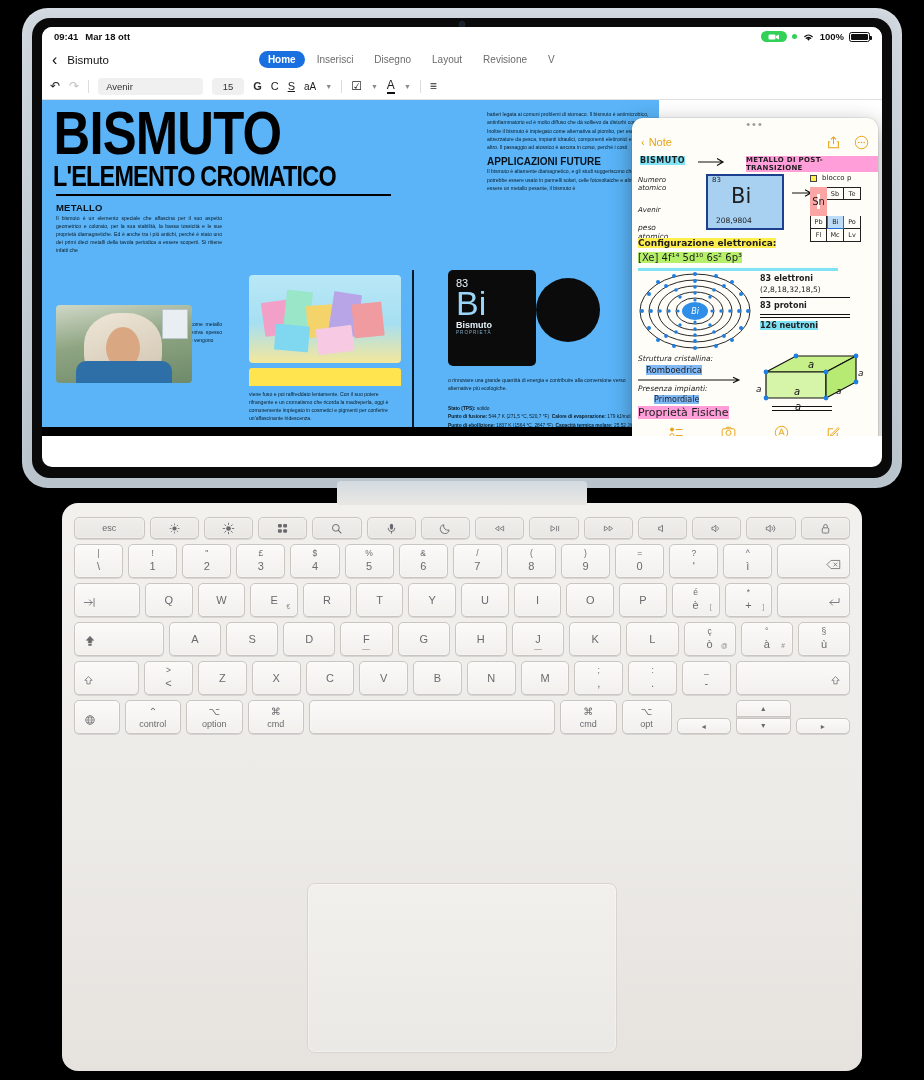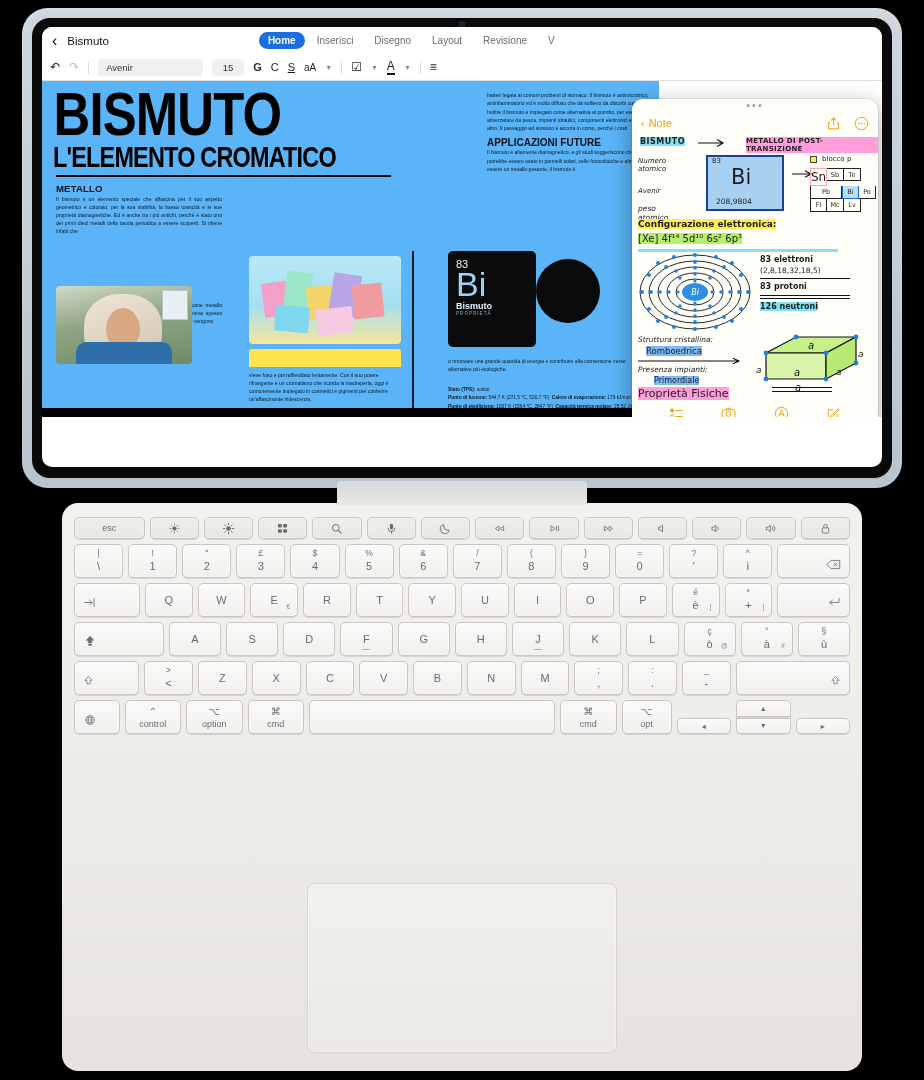--- a/index.html
+++ b/index.html
@@ -227,20 +227,44 @@
   }
 </style>
 </head>
 <body>
 
 <div id="ipad">
   <div id="ipad-bezel">
     <div id="camera"></div>
     <div id="screen">
 
+      <div id="statusbar">
+        <div class="sb-left">
+          <span>09:41</span>
+          <span>Mar 18 ott</span>
+        </div>
+        <div class="sb-right">
+          <span class="cam-pill">
+            <svg viewBox="0 0 24 16">
+                <rect x="1" y="3" width="14" height="10" rx="2.5" fill="#fff"></rect>
+                <path d="M16 6l6-3v10l-6-3z" fill="#fff"></path>
+              </svg>
+          </span>
+          <span class="greendot"></span>
+          <svg width="13" height="10" viewBox="0 0 16 12">
+            <path d="M8 10.5l2-2.4a3 3 0 0 0-4 0z" fill="#111"></path>
+            <path d="M3.3 5.6A7 7 0 0 1 12.7 5.6" stroke="#111" stroke-width="1.5" fill="none" stroke-linecap="round"></path>
+            <path d="M5.2 7.6a4.2 4.2 0 0 1 5.6 0" stroke="#111" stroke-width="1.5" fill="none" stroke-linecap="round"></path>
+          </svg>
+          <span>100%</span>
+          <span class="batt">
+              <i></i>
+            </span>
+        </div>
+      </div>
 
       <div id="wordbar">
         <div id="wb-row1">
           <span id="back-chevron">‹</span>
           <span id="doc-title">Bismuto</span>
           <div id="ribbon-tabs">
             <span class="rtab active">Home</span>
             <span class="rtab">Inserisci</span>
             <span class="rtab">Disegno</span>
             <span class="rtab">Layout</span>
@@ -375,26 +399,26 @@
             <span class="mk hand" style="left:99px;top:30px;font-size:21px">Bi</span>
             <span class="mk hand" style="left:84px;top:62px;font-size:7.5px">208,9804</span>
 
             <span class="mk" style="left:178px;top:21px;width:7px;height:7px;background:#ffef4d;border:1px solid #444"></span>
             <span class="mk hand" style="left:190px;top:20px;font-size:7px">blocco p</span>
             <svg class="mk" style="left:160px;top:34px" width="24" height="10" viewBox="0 0 24 10">
               <path d="M0 5h18M13 1.8L19 5l-6 3.2" stroke="#111" stroke-width="1.1" fill="none"></path>
             </svg>
             <div class="mk" style="left:178px;top:33px">
               <div style="display:flex">
-                <span class="hand" style="width:17px;height:18px;border:1px solid #fca5a5;font-size:12px;display:flex;align-items:center;justify-content:center">Sn</span>
+                <span class="hand" style="width:17px;height:29px;border:7px solid #fca5a5;font-size:10px;display:flex;align-items:center;justify-content:center">Sn</span>
                 <span class="hand" style="width:17px;height:13px;border:1px solid #222;border-left:0;font-size:6.5px;display:flex;align-items:center;justify-content:center">Sb</span>
                 <span class="hand" style="width:17px;height:13px;border:1px solid #222;border-left:0;font-size:6.5px;display:flex;align-items:center;justify-content:center">Te</span>
               </div>
               <div style="display:flex">
-                <span class="hand" style="width:32px;height:13px;border:1px solid #222;border-top:0;font-size:6.5px;display:flex;align-items:center;justify-content:center">Pb</span>
+                <span class="hand" style="width:17px;height:13px;border:1px solid #222;border-top:0;font-size:6.5px;display:flex;align-items:center;justify-content:center">Pb</span>
                 <span class="hand" style="width:17px;height:13px;border:1.5px solid #1c6fd8;border-top:0;background:#bcdcf7;font-size:6.5px;display:flex;align-items:center;justify-content:center">Bi</span>
                 <span class="hand" style="width:17px;height:13px;border:1px solid #222;border-top:0;border-left:0;font-size:6.5px;display:flex;align-items:center;justify-content:center">Po</span>
               </div>
               <div style="display:flex">
                 <span class="hand" style="width:17px;height:13px;border:1px solid #222;border-top:0;font-size:6.5px;display:flex;align-items:center;justify-content:center">Fl</span>
                 <span class="hand" style="width:17px;height:13px;border:1px solid #222;border-top:0;border-left:0;font-size:6.5px;display:flex;align-items:center;justify-content:center">Mc</span>
                 <span class="hand" style="width:17px;height:13px;border:1px solid #222;border-top:0;border-left:0;font-size:6.5px;display:flex;align-items:center;justify-content:center">Lv</span>
               </div>
             </div>
 

